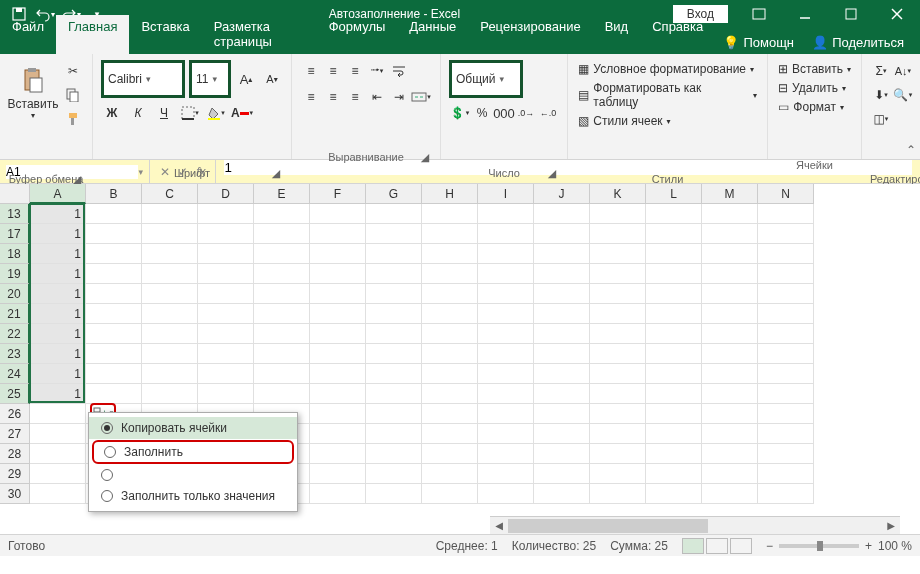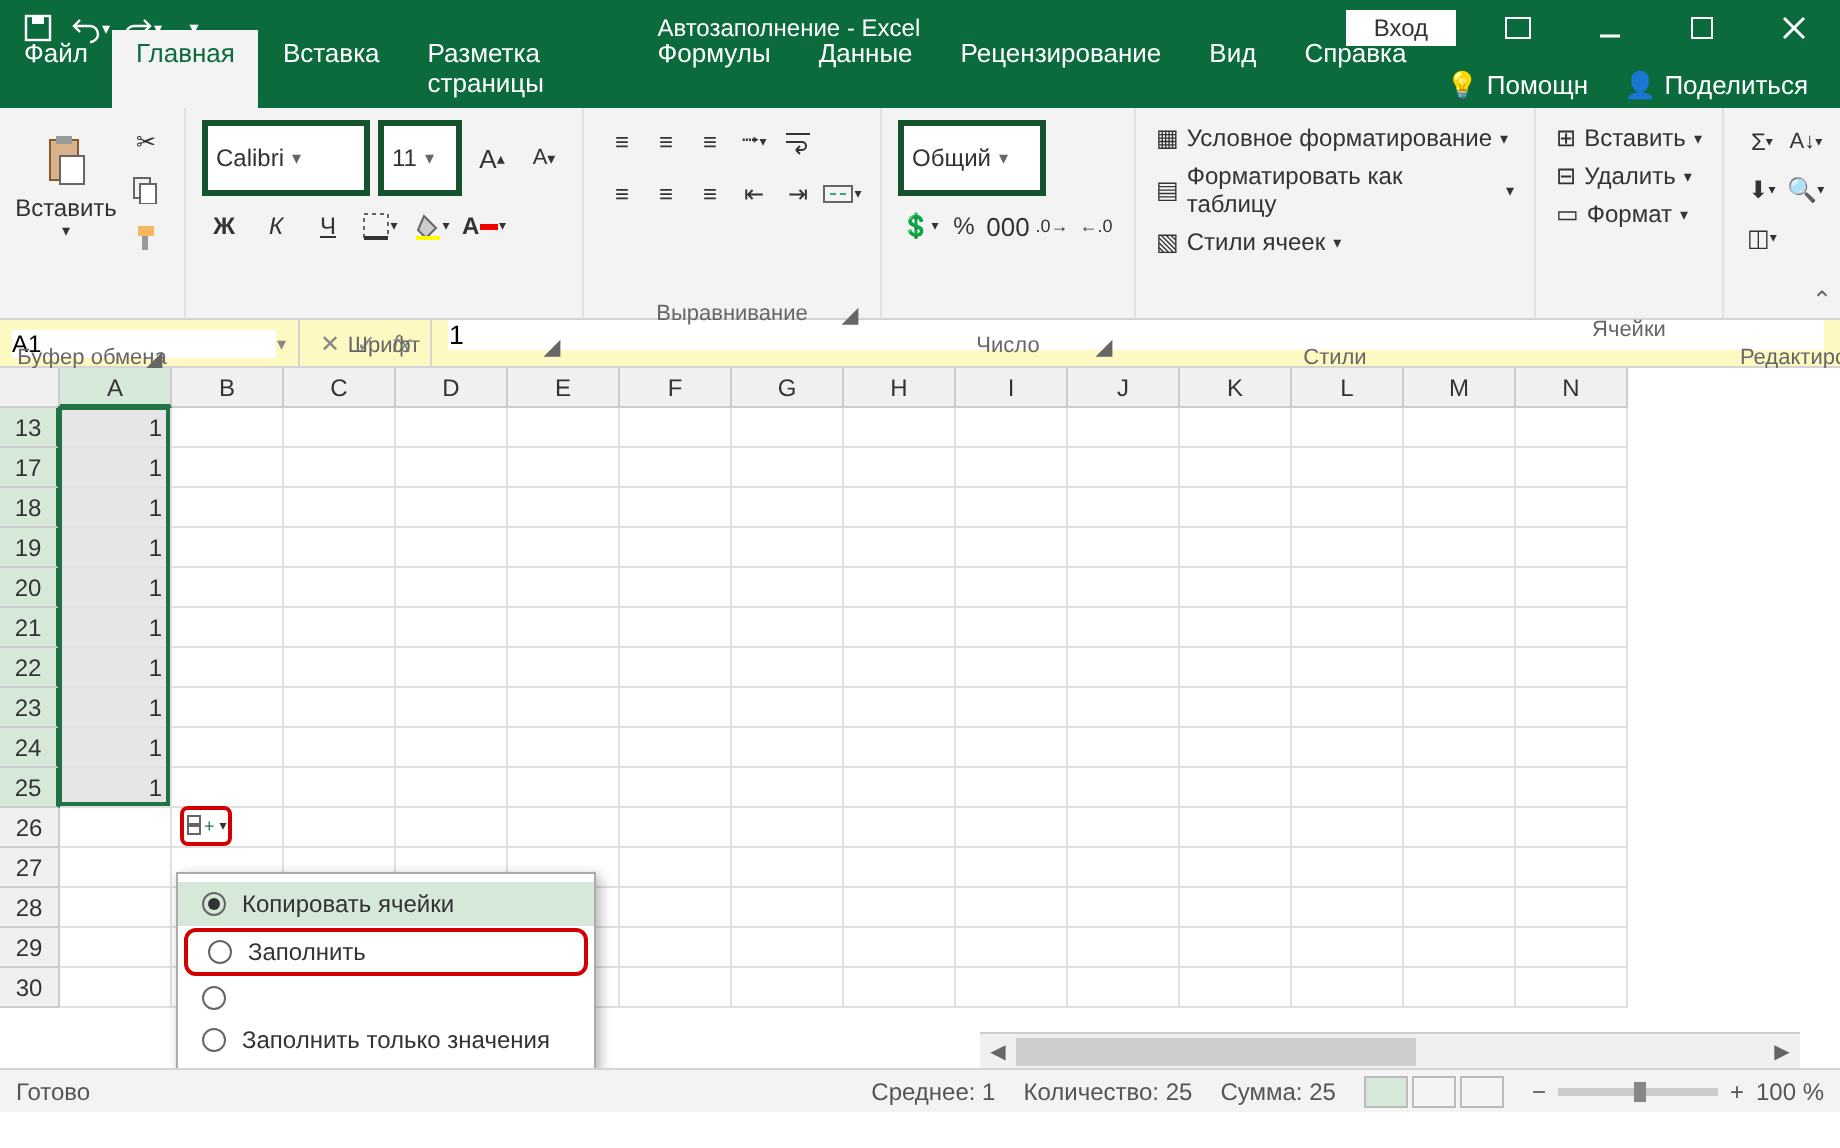--- a/index.html
+++ b/index.html
@@ -642,21 +642,21 @@
 
   <div class="autofill-btn" style="left:90px; top:219px">
     <svg width="16" height="12" viewBox="0 0 16 12">
         <rect x="1" y="1" width="6" height="4" fill="none" stroke="#666"></rect>
         <rect x="1" y="6" width="6" height="4" fill="none" stroke="#666"></rect>
         <text x="9" y="9" font-size="9" fill="#217346">+</text>
       </svg>
     <span style="font-size:7px;margin-left:1px">▾</span>
   </div>
 
-  <div class="autofill-menu" style="left:88px; top:252px" id="af-menu">
+  <div class="autofill-menu" style="left:88px; top:228px" id="af-menu">
       <div class="item sel">
         <div class="radio on"></div>
         <span>Копировать ячейки</span>
       </div>
       <div class="item highlight">
         <div class="radio"></div>
         <span>Заполнить</span>
       </div>
       <div class="item">
         <div class="radio"></div>

